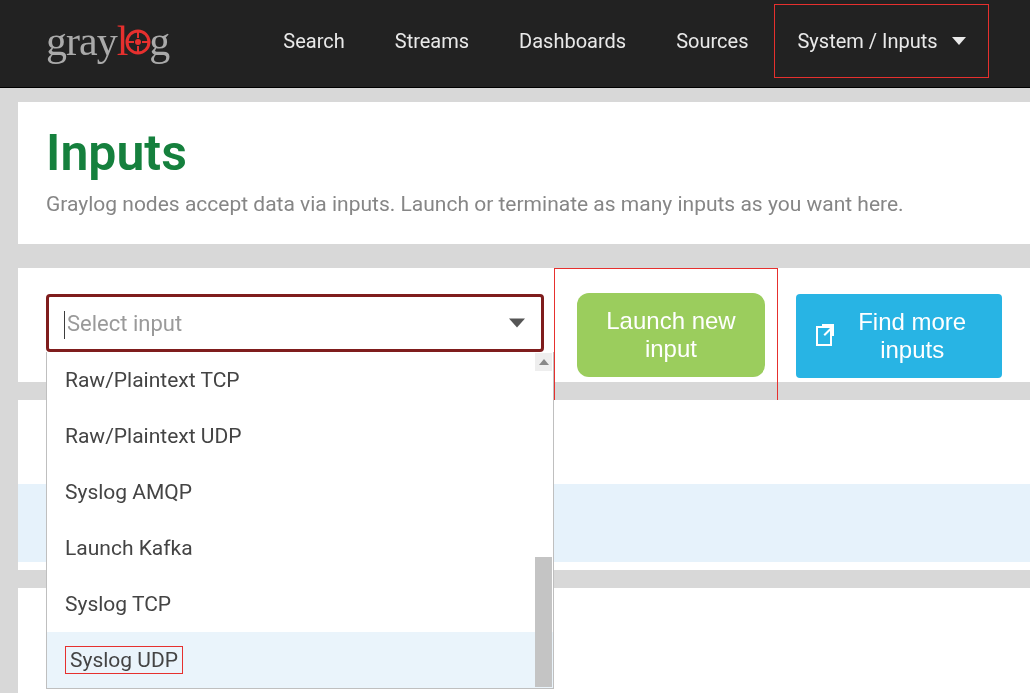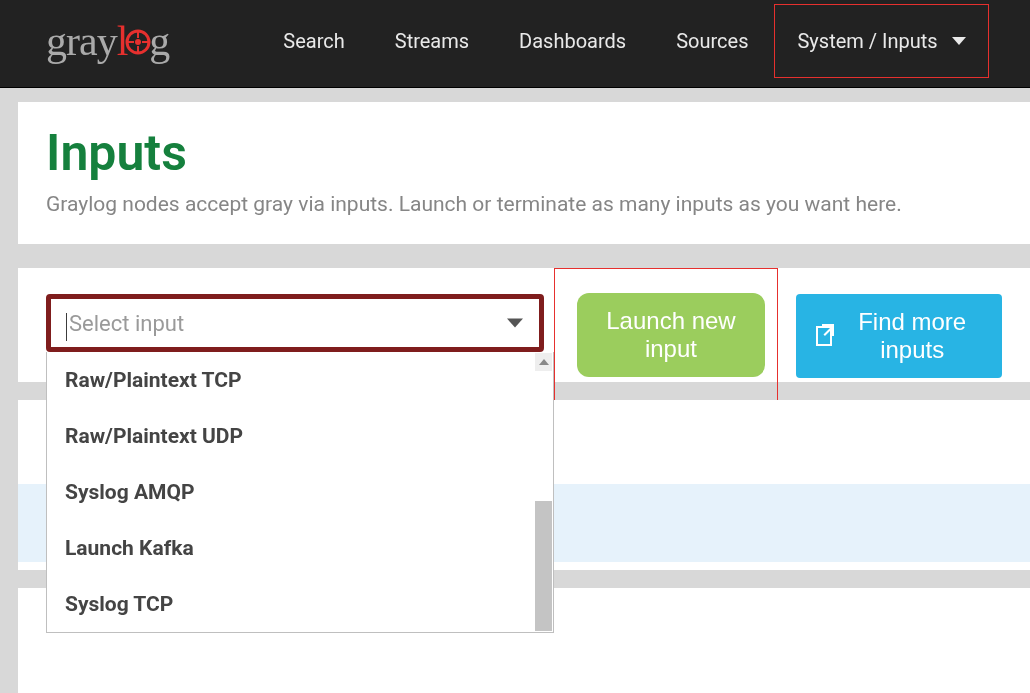--- a/index.html
+++ b/index.html
@@ -87,21 +87,21 @@
       gap: 18px;
       padding: 26px 28px 26px 28px;
     }
     .select-wrap {
       position: relative;
       width: 498px;
     }
     .select-input {
       width: 498px;
       height: 58px;
-      border: 5px solid #7f1d1d;
+      border: 3px solid #7f1d1d;
       border-radius: 4px;
       font-size: 22px;
       color: #9a9a9a;
       padding: 0 40px 0 18px;
       background: #fff;
       display: flex;
       align-items: center;
       cursor: text;
       position: relative;
     }
@@ -125,21 +125,20 @@
     }
     .dropdown {
       position: absolute;
       top: 58px;
       left: 0;
       width: 508px;
       background: #fff;
       border: 1px solid #bfbfbf;
       border-top: none;
       z-index: 5;
-      font-weight: bold;
     }
     .dropdown-inner {
       max-height: 338px;
       overflow: hidden;
       position: relative;
     }
     .dropdown-item {
       padding: 16px 18px;
       font-size: 21px;
       color: #444;
@@ -267,21 +266,21 @@
       <span>System / Inputs</span>
       <span class="caret-down"></span>
     </div>
   </div>
 </div>
 
 <div class="page-container">
 
   <div class="panel">
     <h1 class="page-title">Inputs</h1>
-    <p class="page-subtitle">Graylog nodes accept gray via inputs. Launch or terminate as many inputs as you want here.</p>
+    <p class="page-subtitle">Graylog nodes accept data via inputs. Launch or terminate as many inputs as you want here.</p>
   </div>
 
   <div class="input-panel">
     <div class="controls-row">
       <div class="select-wrap">
         <div class="select-input">
           <span class="cursor-bar"></span>
           <span>Select input</span>
           <span class="select-caret"></span>
         </div>
@@ -290,20 +289,21 @@
             <div class="scroll-up">
               <svg width="10" height="6">
                   <polygon points="5,0 10,6 0,6" fill="#888"></polygon>
                 </svg>
             </div>
             <div class="dropdown-item">Raw/Plaintext TCP</div>
             <div class="dropdown-item">Raw/Plaintext UDP</div>
             <div class="dropdown-item">Syslog AMQP</div>
             <div class="dropdown-item">Launch Kafka</div>
             <div class="dropdown-item">Syslog TCP</div>
+            <div class="dropdown-item selected"><span>Syslog UDP</span></div>
             <div class="scroll-thumb"></div>
           </div>
         </div>
       </div>
 
       <div class="launch-wrap">
         <button class="btn-launch">Launch new input</button>
       </div>
 
       <button class="btn-find">

